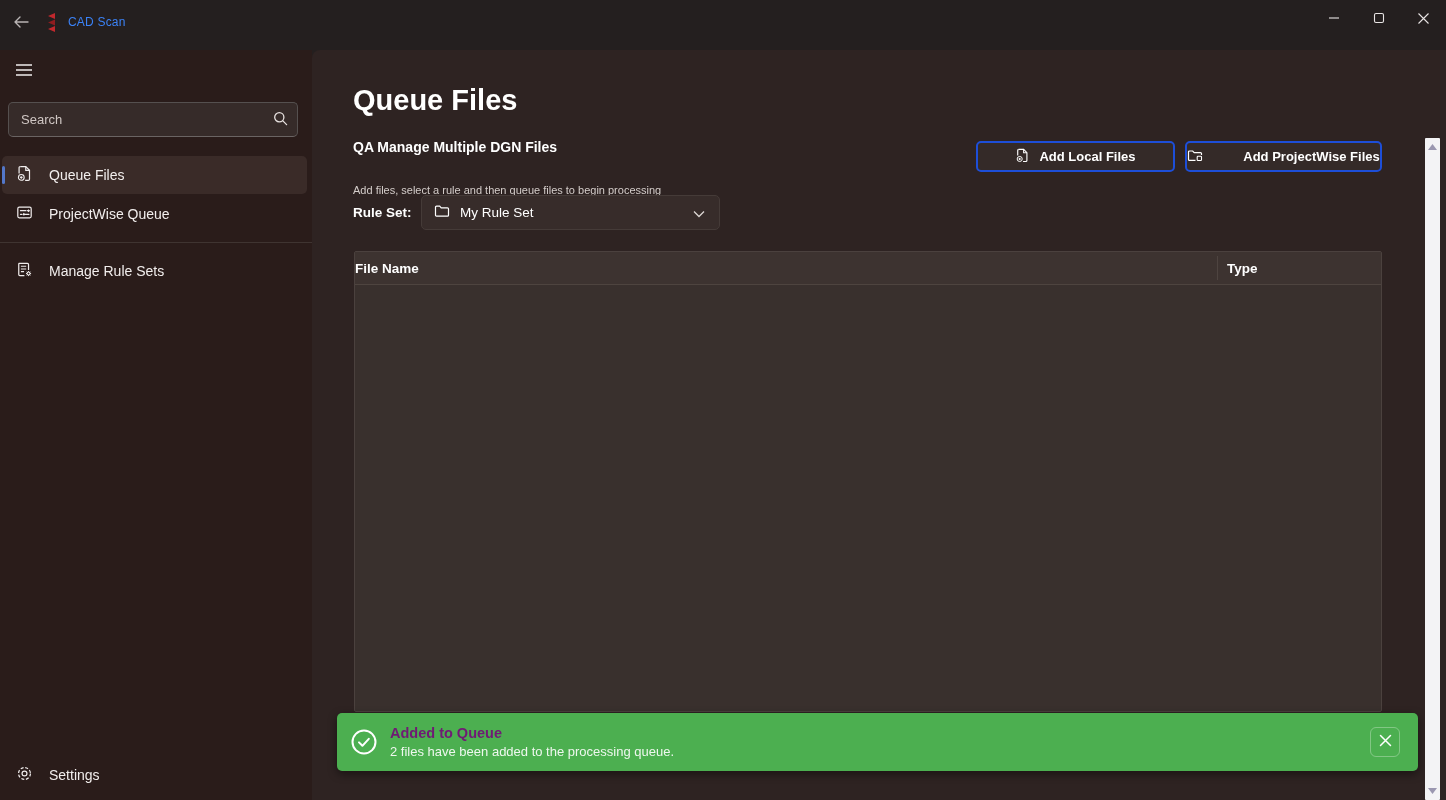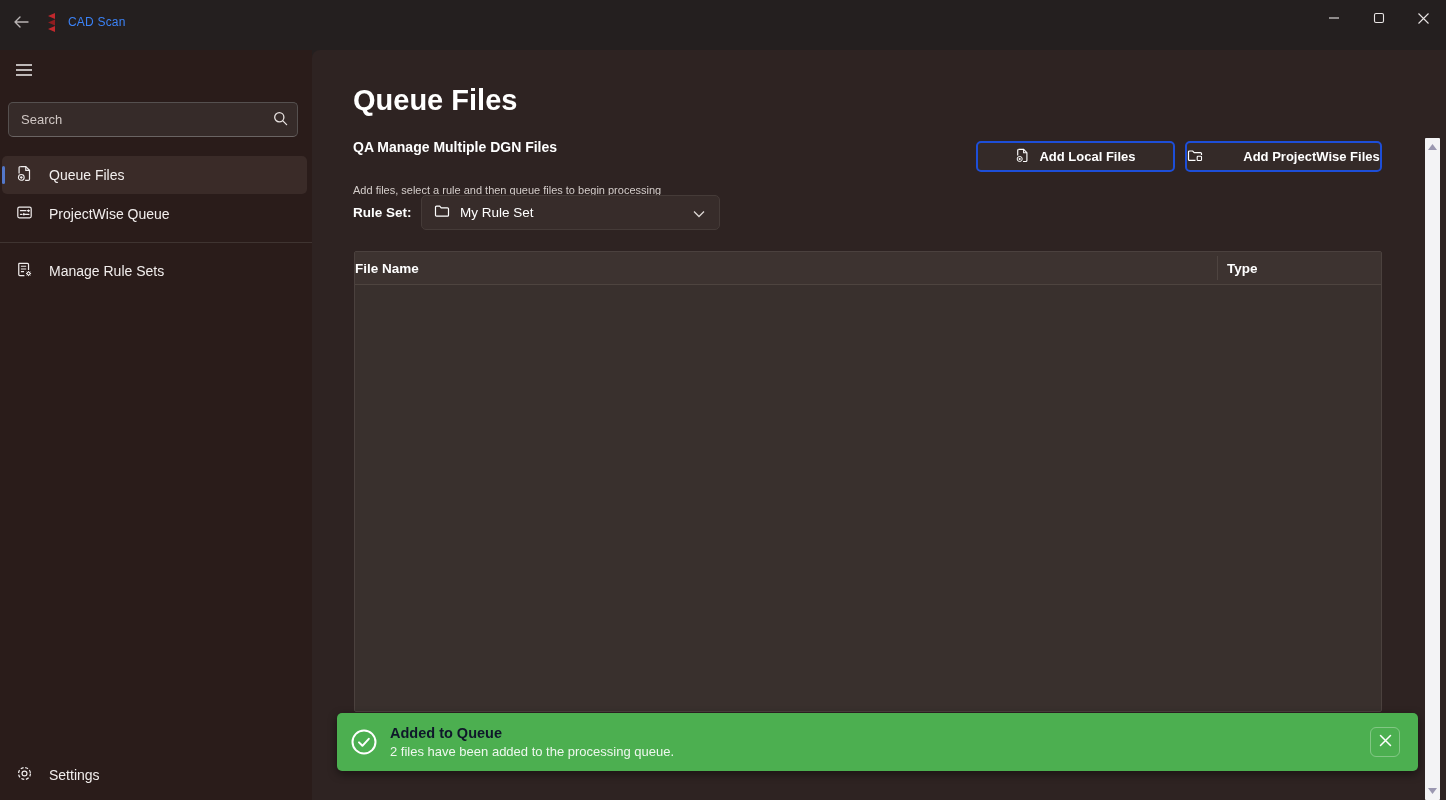--- a/index.html
+++ b/index.html
@@ -72,21 +72,21 @@
   .col-filename { padding-left: 0; width: 862px; font-size: 13.5px; font-weight: 600; }
   .col-divider { width: 1px; height: 24px; background: #4e4440; }
   .col-type { padding-left: 9px; font-size: 13.5px; font-weight: 600; }
   .table-body { position: absolute; left: 0; top: 34px; right: 0; bottom: 0; }
 
   
   .toast { position: absolute; left: 25px; top: 663px; width: 1081px; height: 58px; background: #4caf50;
     border-radius: 5px; display: flex; align-items: center; box-shadow: 0 3px 10px rgba(0,0,0,.45); }
   .toast-icon { margin: 0 12px 0 13px; flex: 0 0 auto; display: flex; }
   .toast-text { flex: 1; }
-  .toast-title { font-size: 14.5px; font-weight: 700; color: #0f172a; margin-bottom: 3px; }
+  .toast-title { font-size: 14.5px; font-weight: 700; color: #701a75; margin-bottom: 3px; }
   .toast-message { font-size: 13px; color: #eef7ee; }
   .toast-close { width: 30px; height: 30px; margin-right: 18px; background: transparent;
     border: 1px solid rgba(255,255,255,.30); border-radius: 6px; display: flex; align-items: center;
     justify-content: center; cursor: pointer; }
 
   
   .scrollbar { position: absolute; right: 6px; top: 138px; width: 15px; height: 662px;
     background: #f3f3f5; border-radius: 1px; cursor: pointer; }
   .sb-arrow { position: absolute; left: 0; width: 15px; height: 14px; display: flex;
     align-items: center; justify-content: center; }

